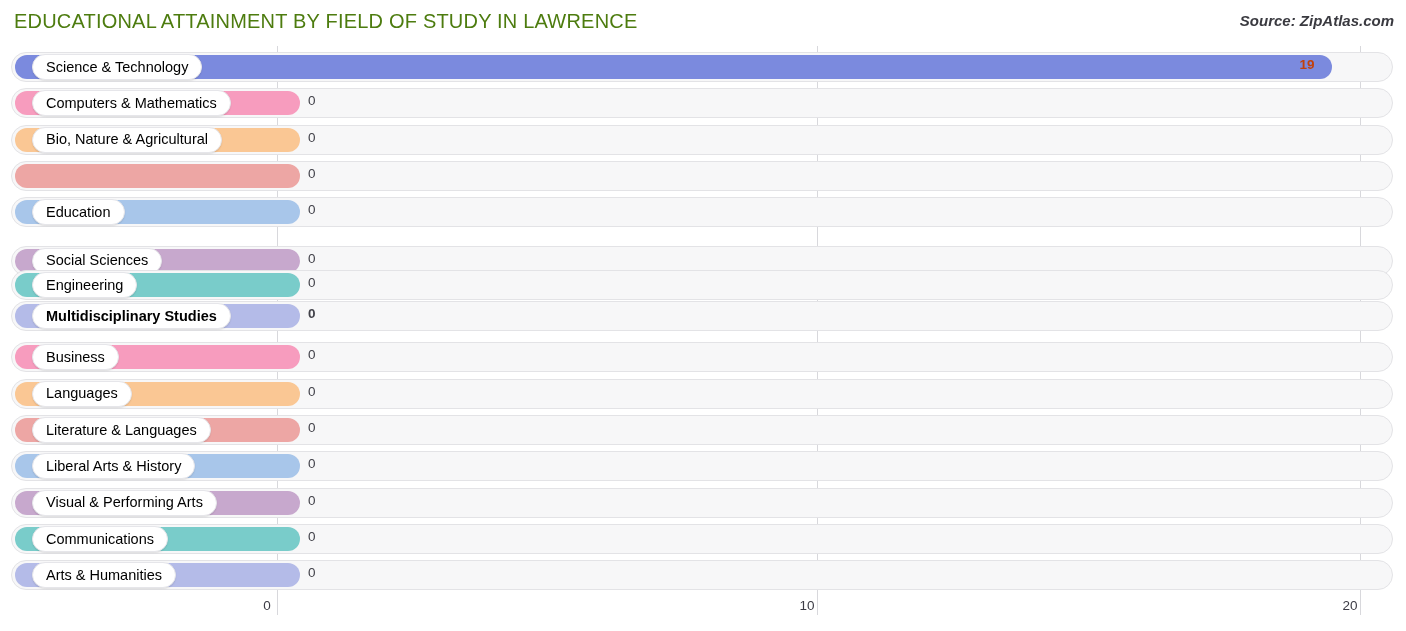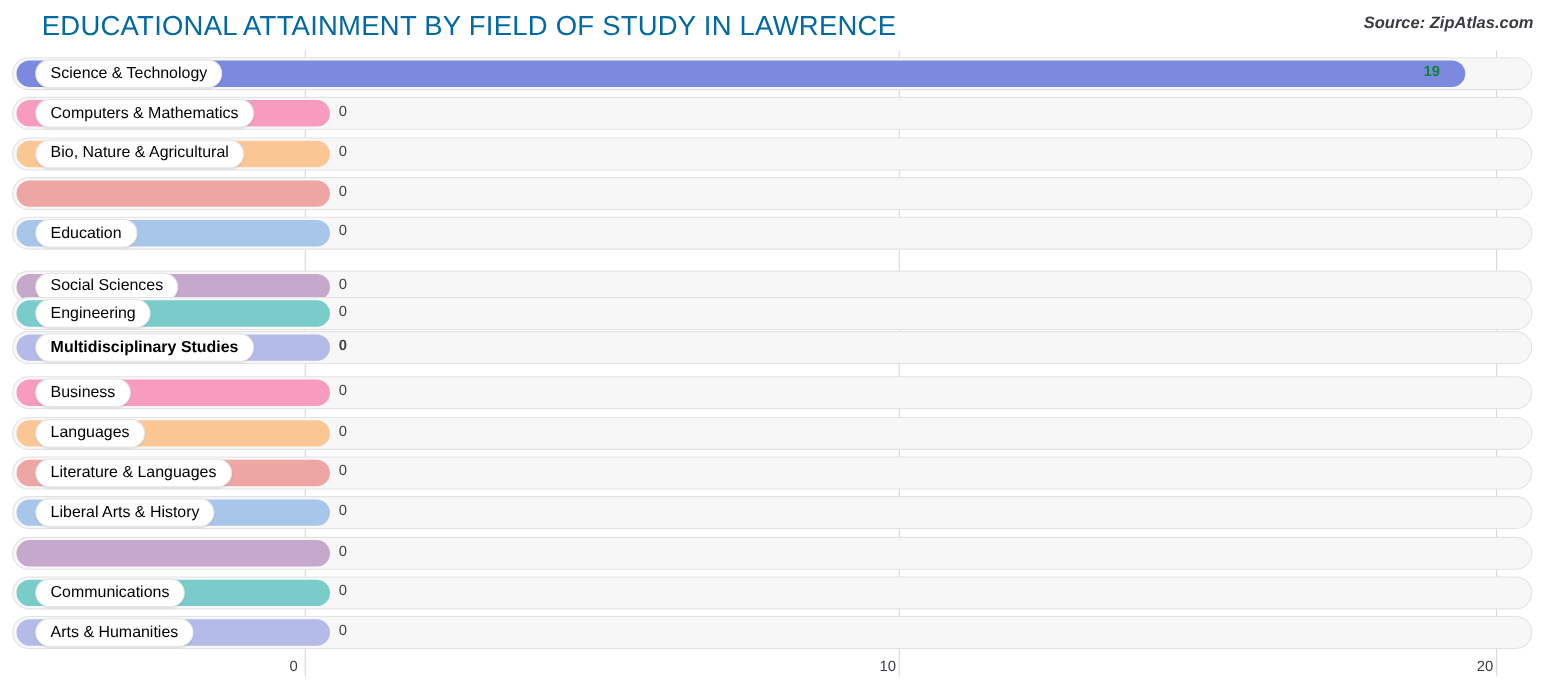--- a/index.html
+++ b/index.html
@@ -20,25 +20,24 @@
     position: absolute;
     left: 0;
     top: 0;
     width: 1406px;
     height: 44px;
   }
   #chart-title {
     position: absolute;
     left: 14px;
     top: 10px;
-    font-size: 25px;
+    font-size: 20px;
     letter-spacing: 0.2px;
-    color: #0369a1;
-    white-space: nowrap;
-    margin-left: 24px;
+    color: #4d7c0f;
+    white-space: nowrap;
   }
   #source-label {
     position: absolute;
     right: 12px;
     top: 12px;
     font-size: 15px;
     font-style: italic;
     font-weight: bold;
     color: #3a3a40;
     white-space: nowrap;
@@ -124,24 +123,24 @@
     color: #42424a;
     line-height: 1;
     white-space: nowrap;
   }
   
   .value-in {
     position: absolute;
     top: 9px;
     font-size: 13.5px;
     font-weight: bold;
-    color: #15803d;
+    color: #c2410c;
     line-height: 1;
     white-space: nowrap;
-    text-align: left;
+    text-align: center;
   }
 
   
   #xaxis {
     position: absolute;
     left: 0;
     top: 595px;
     width: 1406px;
     height: 36px;
   }
@@ -265,20 +264,23 @@
         <div class="track"></div>
         <div class="bar" style="width: 285px; background: rgb(168, 198, 234);"></div>
         <div class="label-pill">
           <span>Liberal Arts &amp; History</span>
         </div>
         <div class="value-out" style="left: 308px;">0</div>
       </div>
       <div class="row" style="top: 438.6px;">
         <div class="track"></div>
         <div class="bar" style="width: 285px; background: rgb(199, 168, 205);"></div>
+        <div class="label-pill">
+          <span>Visual &amp; Performing Arts</span>
+        </div>
         <div class="value-out" style="left: 308px;">0</div>
       </div>
       <div class="row" style="top: 474.9px;">
         <div class="track"></div>
         <div class="bar" style="width: 285px; background: rgb(121, 204, 202);"></div>
         <div class="label-pill">
           <span>Communications</span>
         </div>
         <div class="value-out" style="left: 308px;">0</div>
       </div>

